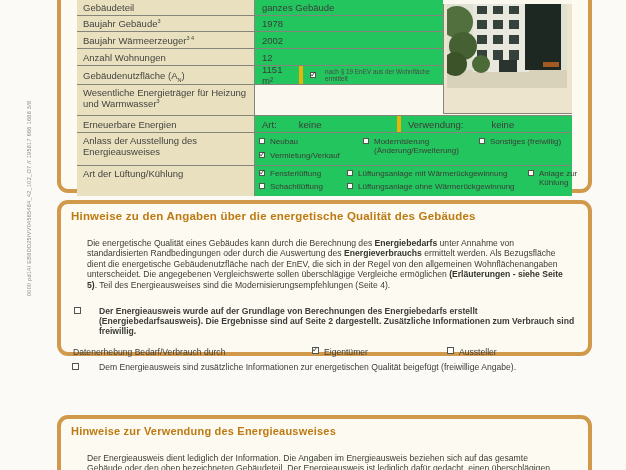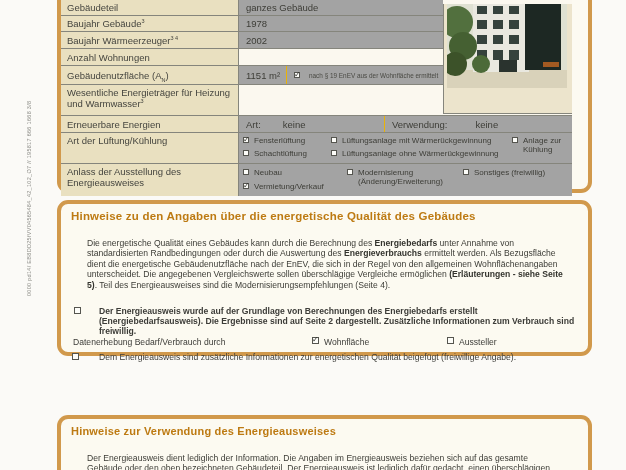--- a/index.html
+++ b/index.html
@@ -18,41 +18,41 @@
   
   .panel{
     position:absolute;left:57px;width:535px;box-sizing:border-box;
     border:4px solid #d1994c;border-radius:11px;
     background:#fcfaf1;
   }
   #panel-table{top:-10px;height:203px;border-radius:11px;}
   #panel-hints{top:200px;height:156px;}
   #panel-usage{top:415px;height:80px;border-bottom:none;border-radius:11px 11px 0 0;}
   
-  .tbl{position:absolute;left:0;top:5px;right:16px;}
+  .tbl{position:absolute;left:0;top:5px;right:16px;padding-left:16px;}
   .trow{
     display:flex;border-top:1px solid #85857c;align-items:center;
     background:#fbf8ef;position:relative;
   }
   .trow .lbl{
     width:178px;flex:0 0 178px;box-sizing:border-box;
     background:#e9e0c0;border-right:1px solid #85857c;
     padding:1px 4px 1px 6px;font-size:9.5px;line-height:11px;color:#45453f;
     align-self:stretch;display:flex;flex-direction:column;justify-content:center;
   }
   .trow.top .lbl{justify-content:flex-start;padding-top:2px;}
   .trow .val{
     flex:1;box-sizing:border-box;padding:1px 4px 1px 7px;
-    font-size:9.5px;color:#3d3d37;background:#a3a3a3;align-self:stretch;
+    font-size:9.5px;color:#3d3d37;background:#22c55e;align-self:stretch;
     display:flex;align-items:center;
   }
   .trow.top .val{align-items:flex-start;padding-top:3px;}
   sup.fn{font-size:5.5px;vertical-align:super;line-height:0;}
   sub.an{font-size:5.5px;vertical-align:sub;line-height:0;}
-  .subcell{border-right:1px solid #eab308;align-self:stretch;display:flex;align-items:center;box-sizing:border-box;}
+  .subcell{border-right:4px solid #eab308;align-self:stretch;display:flex;align-items:center;box-sizing:border-box;}
   .tiny{font-size:6.4px;color:#4a4a44;}
   
   .has-photo .val-zone{margin-right:129px;flex:1;display:flex;align-self:stretch;}
   .photo-cell{
     position:absolute;top:5px;right:0;width:129px;height:110px;
     border-left:1px solid #85857c;border-bottom:1px solid #85857c;
     background:#ece4cc;box-sizing:border-box;z-index:3;
   }
   .photo-cell svg{position:absolute;left:3px;top:0;}
   
@@ -69,21 +69,21 @@
   
   .ph{ 
     font-size:11.5px;font-weight:bold;color:#bd7a12;
     margin:3px 0 2px 0;letter-spacing:.2px;
   }
   .panel-inner{padding:3px 9px 0 10px;}
   .body-txt{font-size:8.6px;line-height:10.4px;color:#3c3c36;margin:16px;}
   .body-txt b{color:#34342e;}
   .cb-line{position:relative;padding-left:28px;font-size:8.6px;line-height:10.2px;margin-top:8px;font-weight:bold;}
   .cb-line .cb{position:absolute;left:3px;top:1px;}
-  .dat-row{position:relative;height:11px;font-size:8.6px;}
+  .dat-row{position:relative;height:11px;margin-top:10px;font-size:8.6px;}
   .dat-row .at{position:absolute;top:0;display:flex;align-items:flex-start;}
   .extra-row{position:relative;margin-top:4px;font-size:8.6px;padding-left:28px;}
   .extra-row .cb{position:absolute;left:1px;top:1px;}
 </style>
 </head>
 <body>
 
 <div class="side-code">0000 pd14/ EB8DD25fVV04565484_42_102_O7 // 195817 666 1668 3/8</div>
 
 <div class="panel" id="panel-table">
@@ -146,20 +146,25 @@
           <div class="val" style="flex:1">
             <span>2002</span>
           </div>
         </div>
     </div>
 
     <div class="trow has-photo" style="height:16px">
       <div class="lbl">
           <span>Anzahl Wohnungen</span>
         </div>
+      <div class="val-zone">
+          <div class="val" style="flex:1">
+            <span>12</span>
+          </div>
+        </div>
     </div>
 
     <div class="trow has-photo" style="height:18px">
       <div class="lbl">
         <span><span>Gebäudenutzfläche (A</span><sub class="an">N</sub><span>)</span></span>
       </div>
       <div class="val-zone">
         <div class="val subcell" style="flex:0 0 48px">
             <span>1151 m²</span>
           </div>
@@ -180,20 +185,44 @@
       <div class="lbl">
           <span>Erneuerbare Energien</span>
         </div>
       <div class="val subcell" style="flex:0 0 146px">
         <span>Art:</span>
         <span style="margin-left:22px">keine</span>
       </div>
       <div class="val" style="flex:1">
         <span>Verwendung:</span>
         <span style="margin-left:28px">keine</span>
+      </div>
+    </div>
+
+    <div class="trow top" style="height:32px">
+      <div class="lbl">
+          <span>Anlass der Ausstellung des Energieausweises</span>
+        </div>
+      <div class="val" style="flex:1;position:relative">
+        <span class="cbitem" style="left:4px;top:4px">
+            <span class="cb sm"></span>
+            <span>Neubau</span>
+          </span>
+        <span class="cbitem" style="left:108px;top:4px;width:122px">
+            <span class="cb sm"></span>
+            <span>Modernisierung (Änderung/Erweiterung)</span>
+          </span>
+        <span class="cbitem" style="left:224px;top:4px">
+            <span class="cb sm"></span>
+            <span>Sonstiges (freiwillig)</span>
+          </span>
+        <span class="cbitem" style="left:4px;top:18px">
+            <span class="cb sm checked"></span>
+            <span>Vermietung/Verkauf</span>
+          </span>
       </div>
     </div>
 
     <div class="trow top" style="height:30px">
       <div class="lbl">
           <span>Art der Lüftung/Kühlung</span>
         </div>
       <div class="val" style="flex:1;position:relative">
         <span class="cbitem" style="left:4px;top:3px">
             <span class="cb sm checked"></span>
@@ -211,62 +240,38 @@
             <span class="cb sm"></span>
             <span>Schachtlüftung</span>
           </span>
         <span class="cbitem" style="left:92px;top:16px">
             <span class="cb sm"></span>
             <span>Lüftungsanlage ohne Wärmerückgewinnung</span>
           </span>
       </div>
     </div>
 
-    <div class="trow top" style="height:32px">
-      <div class="lbl">
-          <span>Anlass der Ausstellung des Energieausweises</span>
-        </div>
-      <div class="val" style="flex:1;position:relative">
-        <span class="cbitem" style="left:4px;top:4px">
-            <span class="cb sm"></span>
-            <span>Neubau</span>
-          </span>
-        <span class="cbitem" style="left:108px;top:4px;width:122px">
-            <span class="cb sm"></span>
-            <span>Modernisierung (Änderung/Erweiterung)</span>
-          </span>
-        <span class="cbitem" style="left:224px;top:4px">
-            <span class="cb sm"></span>
-            <span>Sonstiges (freiwillig)</span>
-          </span>
-        <span class="cbitem" style="left:4px;top:18px">
-            <span class="cb sm checked"></span>
-            <span>Vermietung/Verkauf</span>
-          </span>
-      </div>
-    </div>
-
   </div>
 </div>
 
 <div class="panel" id="panel-hints">
   <div class="panel-inner">
     <div class="ph">Hinweise zu den Angaben über die energetische Qualität des Gebäudes</div>
     <p class="body-txt"><span>Die energetische Qualität eines Gebäudes kann durch die Berechnung des </span><b>Energiebedarfs</b><span> unter Annahme von standardisierten Randbedingungen oder durch die Auswertung des </span><b>Energieverbrauchs</b><span> ermittelt werden. Als Bezugsfläche dient die energetische Gebäudenutzfläche nach der EnEV, die sich in der Regel von den allgemeinen Wohnflächenangaben unterscheidet. Die angegebenen Vergleichswerte sollen überschlägige Vergleiche ermöglichen </span><b>(Erläuterungen - siehe Seite 5)</b><span>. Teil des Energieausweises sind die Modernisierungsempfehlungen (Seite 4).</span></p>
 
     <div class="cb-line">
       <span class="cb"></span>
       <span>Der Energieausweis wurde auf der Grundlage von Berechnungen des </span><b>Energiebedarfs</b><span> erstellt (Energiebedarfsausweis). Die Ergebnisse sind auf </span><b>Seite 2</b><span> dargestellt. Zusätzliche Informationen zum Verbrauch sind freiwillig.</span>
     </div>
 
     <div class="dat-row">
       <span class="at" style="left:2px">Datenerhebung Bedarf/Verbrauch durch</span>
       <span class="at" style="left:241px">
           <span class="cb checked"></span>
-          <span>Wohnfläche</span>
+          <span>Eigentümer</span>
         </span>
       <span class="at" style="left:376px">
           <span class="cb"></span>
           <span>Aussteller</span>
         </span>
     </div>
 
     <div class="extra-row">
       <span class="cb"></span>
       <span>Dem Energieausweis sind zusätzliche Informationen zur energetischen Qualität beigefügt (freiwillige Angabe).</span>

